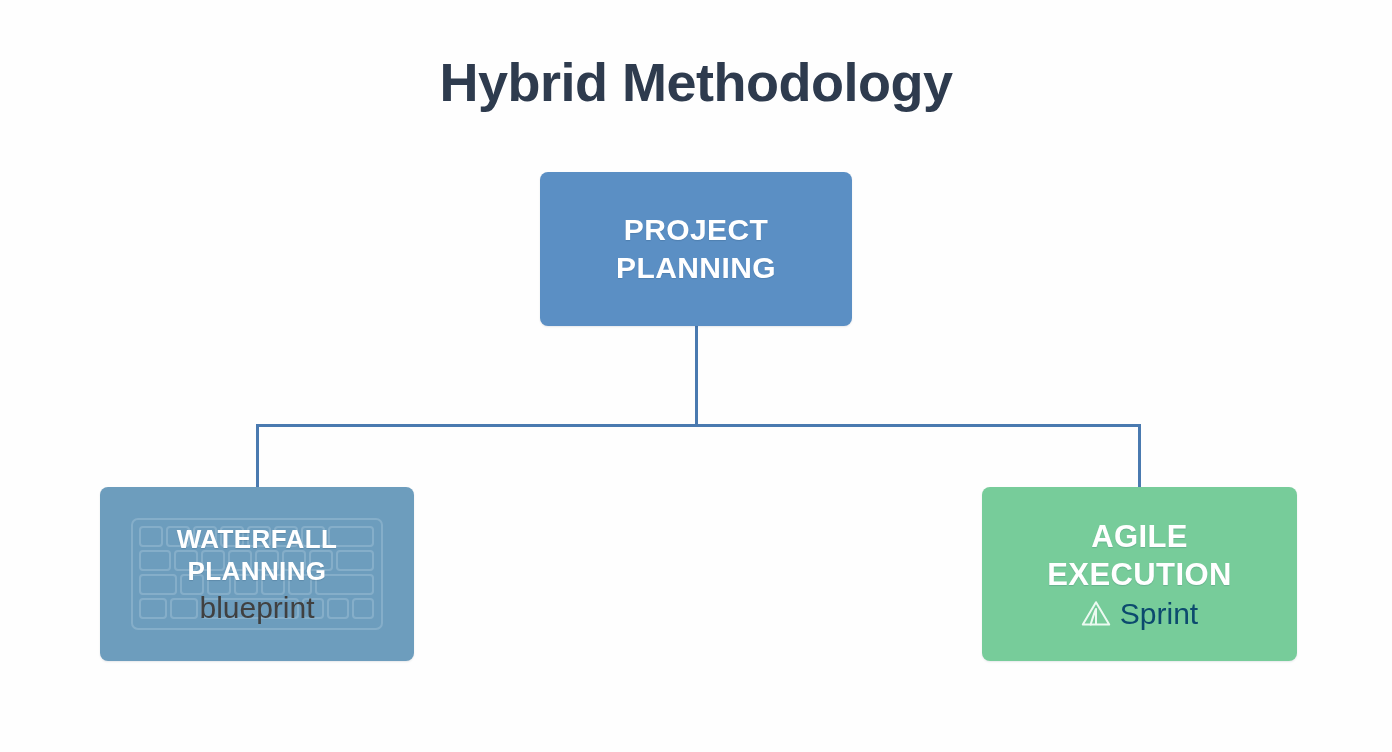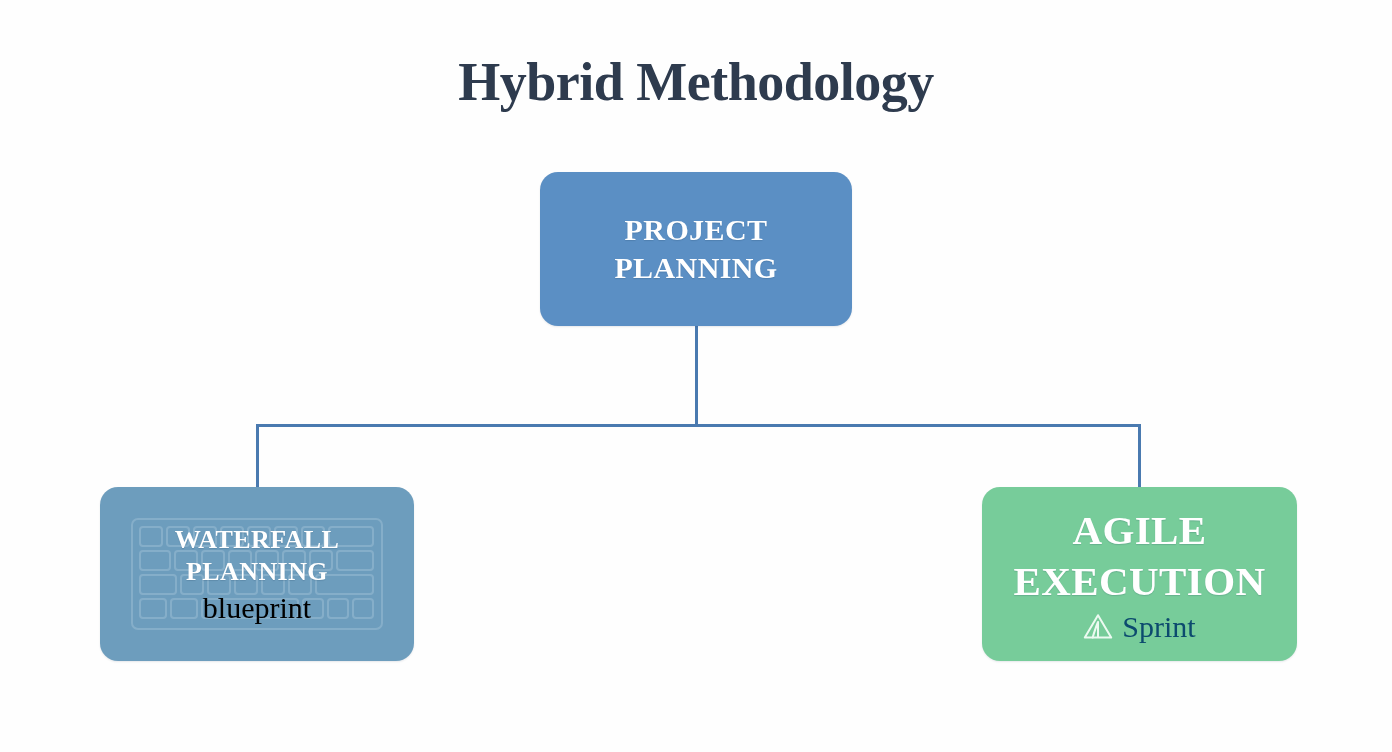--- a/index.html
+++ b/index.html
@@ -13,21 +13,20 @@
     background: #fefefe;
     font-family: "Liberation Sans", sans-serif;
     overflow: hidden;
   }
 
   #canvas {
     position: relative;
     width: 1392px;
     height: 752px;
     background: #fefefe;
-    font-family: Liberation Serif, serif;
   }
 
   
   .diagram-title {
     position: absolute;
     left: 0;
     top: 52px;
     width: 1392px;
     text-align: center;
     font-size: 54px;
@@ -45,21 +44,21 @@
     top: 0;
     width: 1392px;
     height: 752px;
     pointer-events: none;
   }
 
   
   .node {
     position: absolute;
     box-sizing: border-box;
-    border-radius: 18px;
+    border-radius: 8px;
     display: flex;
     flex-direction: column;
     align-items: center;
     justify-content: center;
     overflow: hidden;
     box-shadow: 0 1px 2px rgba(20,40,70,0.10);
   }
 
   .node-title {
     position: relative;
@@ -99,38 +98,38 @@
 
   
   #node-agile {
     left: 982px;
     top: 487px;
     width: 315px;
     height: 174px;
     background: #77cc9a;
   }
   #node-agile .node-title {
-    font-size: 41px;
+    font-size: 31px;
     line-height: 1.22;
   }
 
   
   .node-sub {
     position: relative;
     z-index: 2;
     margin-top: 4px;
     font-size: 30px;
     line-height: 1.1;
     display: flex;
     align-items: center;
     gap: 9px;
     white-space: nowrap;
   }
   #node-waterfall .node-sub {
-    color: #000000;
+    color: #404040;
     font-weight: normal;
   }
   #node-agile .node-sub {
     color: #0c4a6e;
     font-weight: normal;
   }
 
   .sub-icon {
     display: inline-block;
     line-height: 0;

